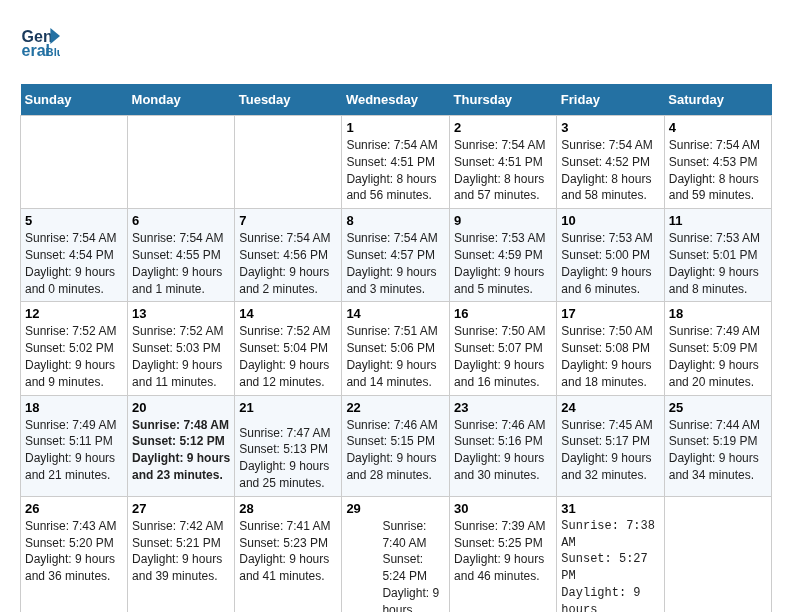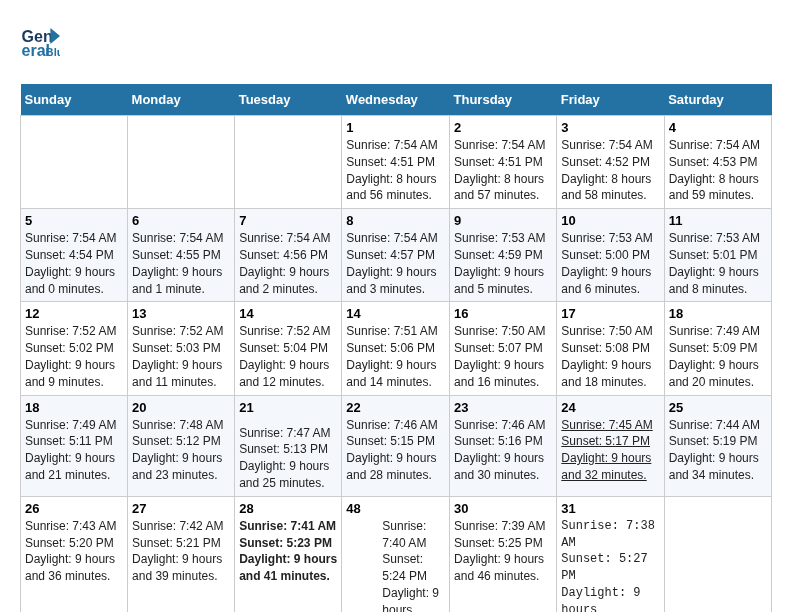--- a/index.html
+++ b/index.html
@@ -253,21 +253,21 @@
       <tr>
         <td>
           <div class="day-number">18</div>
           <div class="day-info" style="white-space: pre-line;">Sunrise: 7:49 AM
 Sunset: 5:11 PM
 Daylight: 9 hours
 and 21 minutes.</div>
         </td>
         <td>
           <div class="day-number">20</div>
-          <div class="day-info" style="white-space: pre-line;">Sunrise: 7:48 AM
+          <div class="day-info" style="white-space: pre-line; font-weight: bold;">Sunrise: 7:48 AM
 Sunset: 5:12 PM
 Daylight: 9 hours
 and 23 minutes.</div>
         </td>
         <td>
           <div class="day-number">21</div>
           <div class="day-info" style="white-space: pre-line; margin-top: 10px;">Sunrise: 7:47 AM
 Sunset: 5:13 PM
 Daylight: 9 hours
 and 25 minutes.</div>
@@ -281,21 +281,21 @@
         </td>
         <td>
           <div class="day-number">23</div>
           <div class="day-info" style="white-space: pre-line;">Sunrise: 7:46 AM
 Sunset: 5:16 PM
 Daylight: 9 hours
 and 30 minutes.</div>
         </td>
         <td>
           <div class="day-number">24</div>
-          <div class="day-info" style="white-space: pre-line; text-decoration: underline;">Sunrise: 7:45 AM
+          <div class="day-info" style="white-space: pre-line;">Sunrise: 7:45 AM
 Sunset: 5:17 PM
 Daylight: 9 hours
 and 32 minutes.</div>
         </td>
         <td>
           <div class="day-number">25</div>
           <div class="day-info" style="white-space: pre-line;">Sunrise: 7:44 AM
 Sunset: 5:19 PM
 Daylight: 9 hours
 and 34 minutes.</div>
@@ -311,27 +311,27 @@
         </td>
         <td>
           <div class="day-number">27</div>
           <div class="day-info" style="white-space: pre-line;">Sunrise: 7:42 AM
 Sunset: 5:21 PM
 Daylight: 9 hours
 and 39 minutes.</div>
         </td>
         <td>
           <div class="day-number">28</div>
-          <div class="day-info" style="white-space: pre-line; font-weight: bold;">Sunrise: 7:41 AM
+          <div class="day-info" style="white-space: pre-line;">Sunrise: 7:41 AM
 Sunset: 5:23 PM
 Daylight: 9 hours
 and 41 minutes.</div>
         </td>
         <td>
-          <div class="day-number">48</div>
+          <div class="day-number">29</div>
           <div class="day-info" style="white-space: pre-line; margin-left: 36px;">Sunrise: 7:40 AM
 Sunset: 5:24 PM
 Daylight: 9 hours
 and 43 minutes.</div>
         </td>
         <td>
           <div class="day-number">30</div>
           <div class="day-info" style="white-space: pre-line;">Sunrise: 7:39 AM
 Sunset: 5:25 PM
 Daylight: 9 hours

